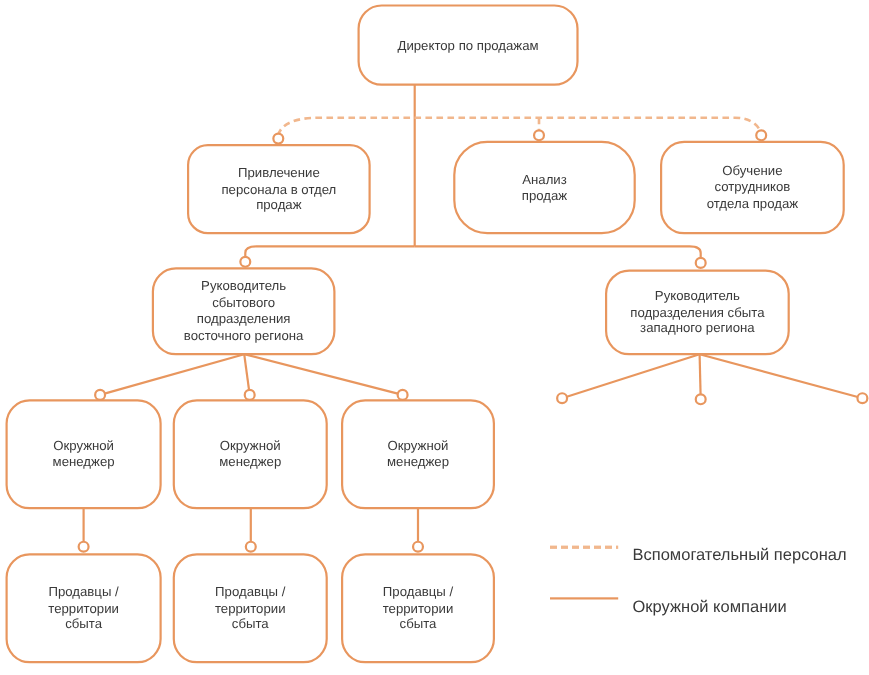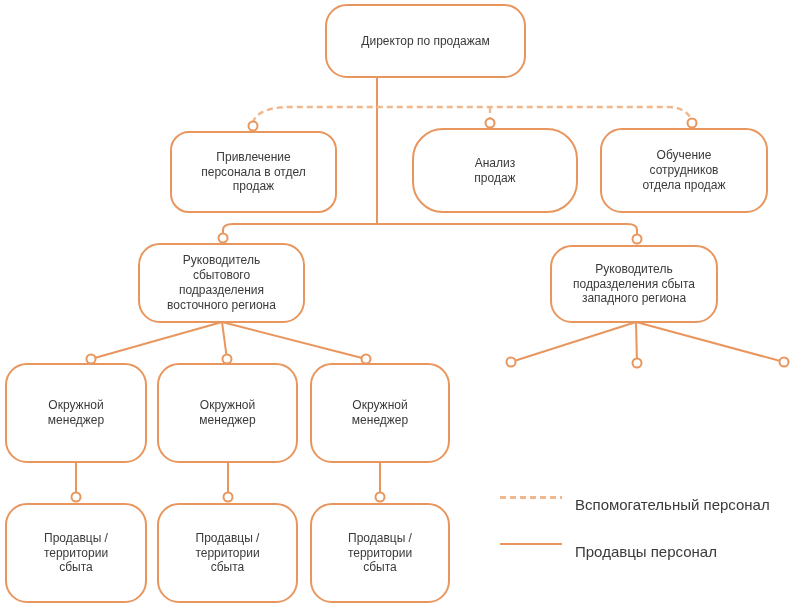--- a/index.html
+++ b/index.html
@@ -106,17 +106,17 @@
     <circle cx="380" cy="497" r="4.5"></circle>
   </svg>
 
   <div class="legend">
     <div class="legend-row">
       <span class="sample dashed-sample"></span>
       <span>Вспомогательный персонал</span>
     </div>
     <div class="legend-row">
       <span class="sample solid-sample"></span>
-      <span>Продавцы персонал</span>
+      <span>Окружной компании</span>
     </div>
   </div>
 
 </div>
 
 </body></html>

